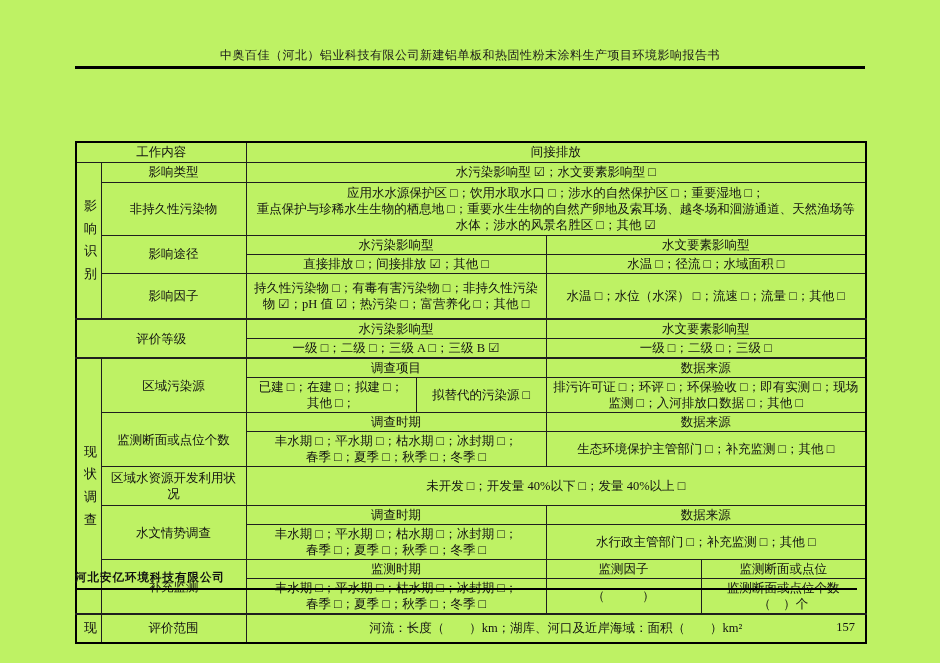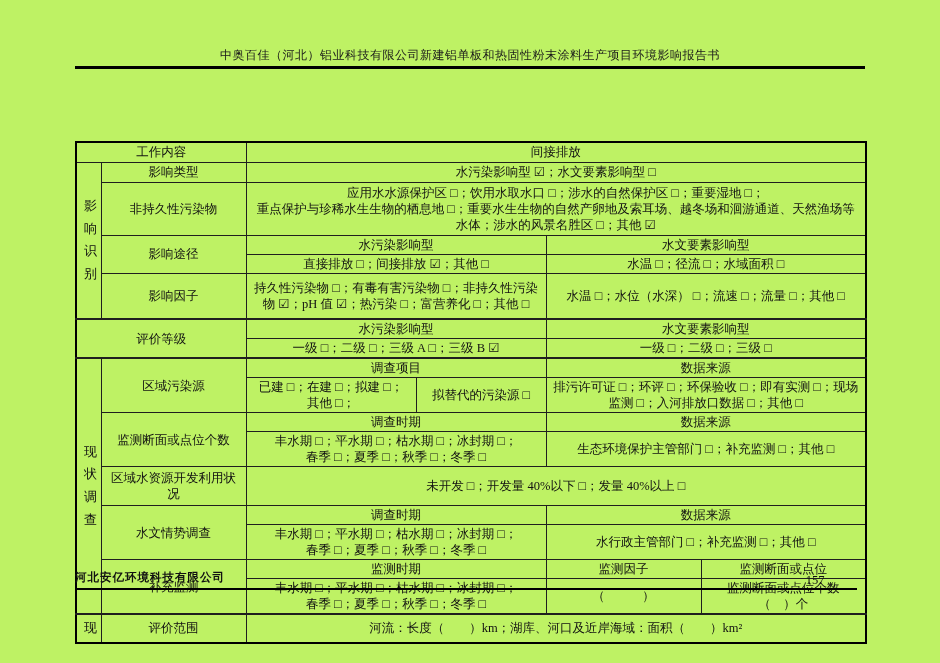--- a/index.html
+++ b/index.html
@@ -16,21 +16,21 @@
   td{border:1px solid #1f1f1f;padding:1px 4px;line-height:1.28;vertical-align:middle;
      overflow:hidden;text-align:center;}
   td.center{text-align:center;}
   td.vlabel{padding:2px 7px;text-align:center;font-size:13px;line-height:1.75;
             word-break:break-all;}
   tr.thick td{border-top-width:2px;}
   .bl{display:block;}
   .footer-rule{position:absolute;top:588px;left:75px;width:782px;height:2px;background:#000;}
   .footer-company{position:absolute;top:570px;left:75px;font-size:11.5px;font-weight:bold;
                   letter-spacing:1px;}
-  .page-number{position:absolute;top:573px;left:775px;width:80px;text-align:center;font-size:12.5px;}
+  .page-number{position:absolute;top:620px;left:775px;width:80px;text-align:right;font-size:12.5px;}
 </style>
 </head>
 <body>
 
 <div class="page">
 
   <div class="doc-header">中奥百佳（河北）铝业科技有限公司新建铝单板和热固性粉末涂料生产项目环境影响报告书</div>
   <div class="top-rule"></div>
 
   <table class="selfcheck">

